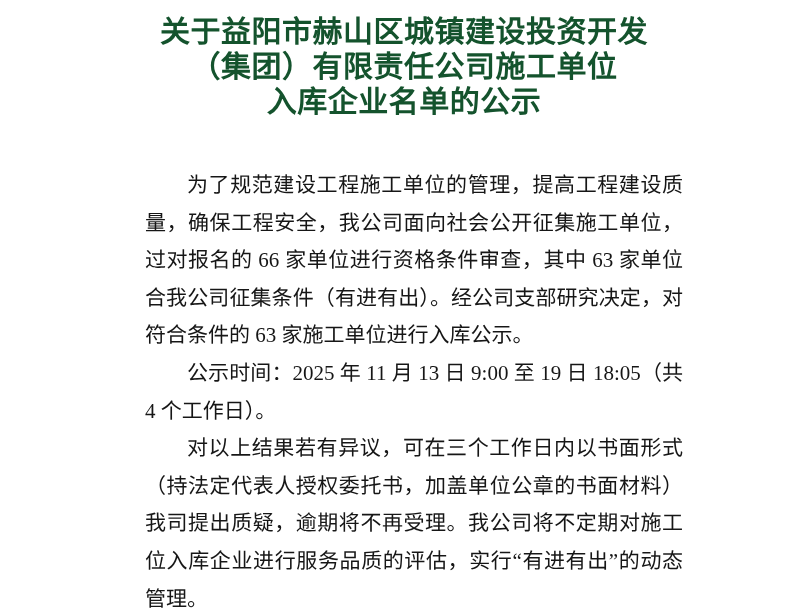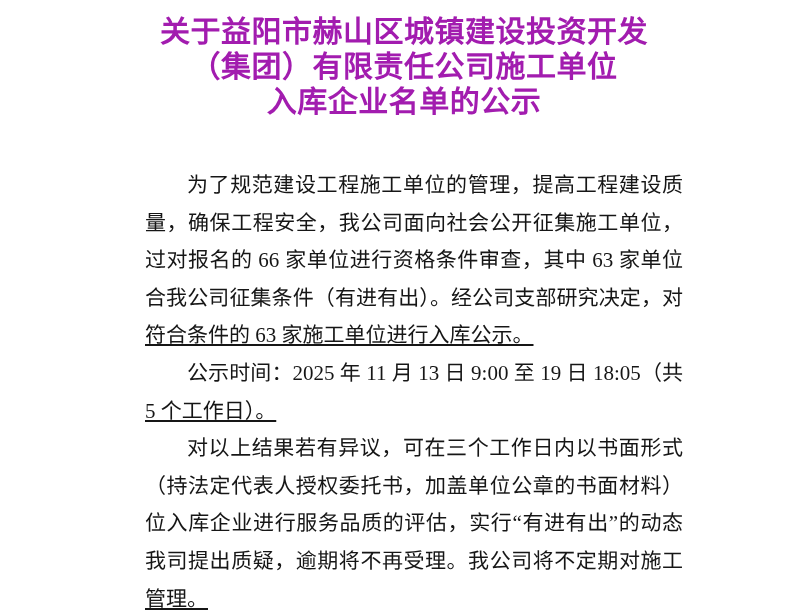--- a/index.html
+++ b/index.html
@@ -22,21 +22,21 @@
     width: 558px;
   }
   .doc-title {
     margin: 0;
     padding: 0;
     font-family: "Liberation Sans", sans-serif;
     font-weight: 700;
     font-size: 30px;
     line-height: 35px;
     text-align: center;
-    color: #a21caf;
+    color: #14532d;
     letter-spacing: 0.5px;
   }
   .body-text {
     margin-top: 48px;
     font-family: "Liberation Serif", serif;
     font-size: 21px;
     line-height: 37.6px;
     color: #161616;
   }
   .line {
@@ -46,40 +46,39 @@
     overflow: hidden;
     height: 37.6px;
     margin-left: 20px;
   }
   .line.indent {
     padding-left: 42px;
   }
   .line.last {
     text-align: right;
     text-align-last: left;
-    text-decoration: underline;
   }
 </style>
 </head>
 <body>
 
 <div class="content">
   <h1 class="doc-title">
     <div>关于益阳市赫山区城镇建设投资开发</div>
     <div>（集团）有限责任公司施工单位</div>
     <div>入库企业名单的公示</div>
   </h1>
 
   <div class="body-text">
     <div class="line indent">为了规范建设工程施工单位的管理，提高工程建设质</div>
     <div class="line">量，确保工程安全，我公司面向社会公开征集施工单位，经</div>
     <div class="line">过对报名的 66 家单位进行资格条件审查，其中 63 家单位符</div>
     <div class="line">合我公司征集条件（有进有出）。经公司支部研究决定，对</div>
     <div class="line last">符合条件的 63 家施工单位进行入库公示。</div>
     <div class="line indent">公示时间：2025 年 11 月 13 日 9:00 至 19 日 18:05（共</div>
-    <div class="line last">5 个工作日）。</div>
+    <div class="line last">4 个工作日）。</div>
     <div class="line indent">对以上结果若有异议，可在三个工作日内以书面形式</div>
     <div class="line">（持法定代表人授权委托书，加盖单位公章的书面材料）向</div>
+    <div class="line">我司提出质疑，逾期将不再受理。我公司将不定期对施工单</div>
     <div class="line">位入库企业进行服务品质的评估，实行“有进有出”的动态</div>
-    <div class="line">我司提出质疑，逾期将不再受理。我公司将不定期对施工单</div>
     <div class="line last">管理。</div>
   </div>
 </div>
 
 </body></html>

